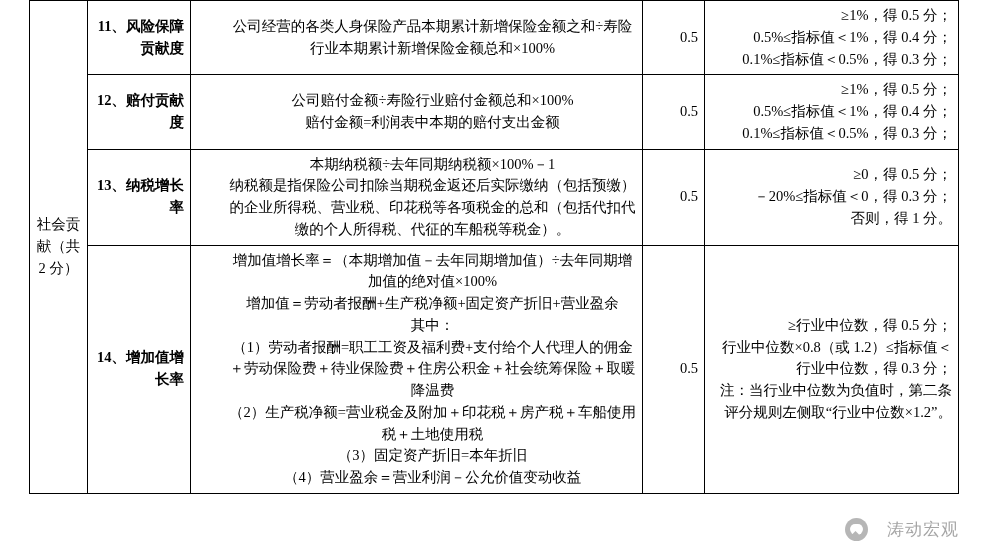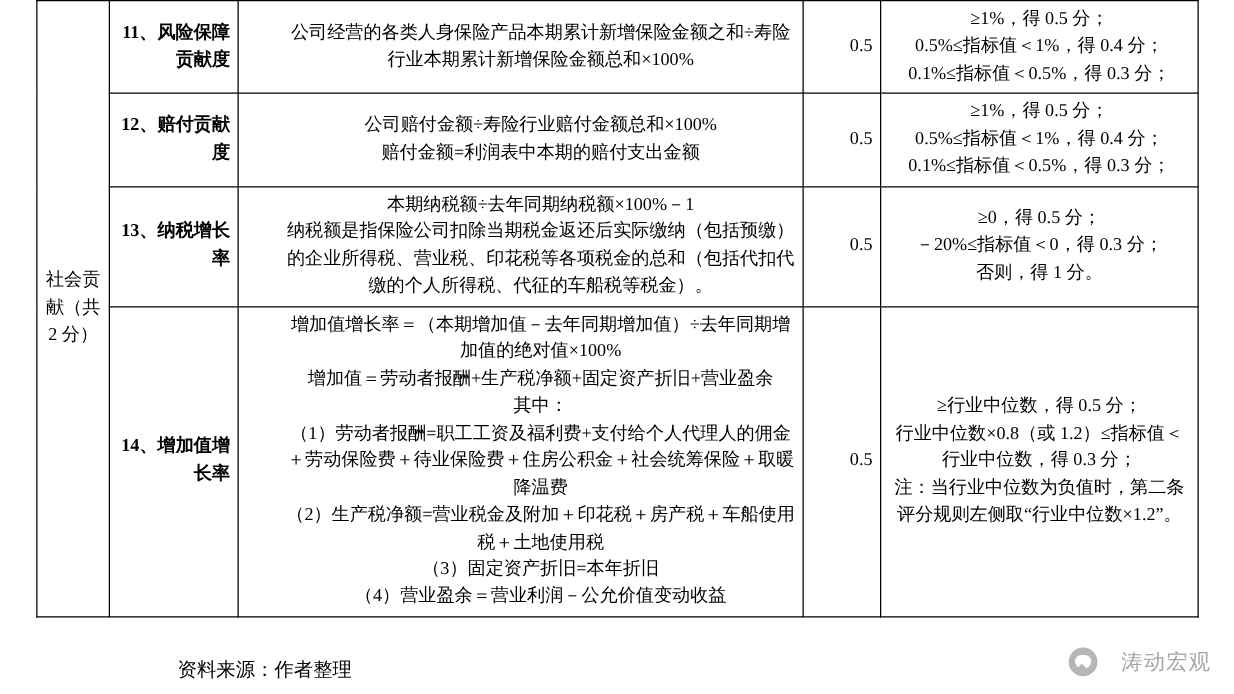--- a/index.html
+++ b/index.html
@@ -68,38 +68,39 @@
     font-size: 14.5px;
   }
   td.crit {
     text-align: center;
     font-size: 14px;
     line-height: 1.75;
   }
   .crit-line {
     display: block;
     white-space: nowrap;
+    text-align: right;
   }
   .crit-line.wrap {
     white-space: normal;
   }
   .desc-line {
     display: block;
     margin-left: 32px;
   }
   .source {
     position: absolute;
     left: 142px;
     bottom: 8px;
     font-size: 15.5px;
     font-family: "Liberation Serif", "DejaVu Serif", serif;
   }
   .watermark {
     position: absolute;
-    right: 18px;
+    right: 28px;
     bottom: 14px;
     display: flex;
     align-items: center;
     gap: 19px;
     opacity: 0.62;
   }
   .wm-logo {
     width: 23px;
     height: 23px;
     border-radius: 50%;
@@ -204,20 +205,19 @@
         <td class="score">0.5</td>
         <td class="crit">
           <span class="crit-line">≥行业中位数，得 0.5 分；</span>
           <span class="crit-line wrap">行业中位数×0.8（或 1.2）≤指标值＜行业中位数，得 0.3 分；</span>
           <span class="crit-line wrap">注：当行业中位数为负值时，第二条评分规则左侧取“行业中位数×1.2”。</span>
         </td>
       </tr>
     </tbody>
   </table>
 
-  <div class="source">资料来源：作者整理</div>
 
   <div class="watermark">
     <span class="wm-logo"></span>
     <span class="wm-text">涛动宏观</span>
   </div>
 
 </div>
 
 </body></html>

